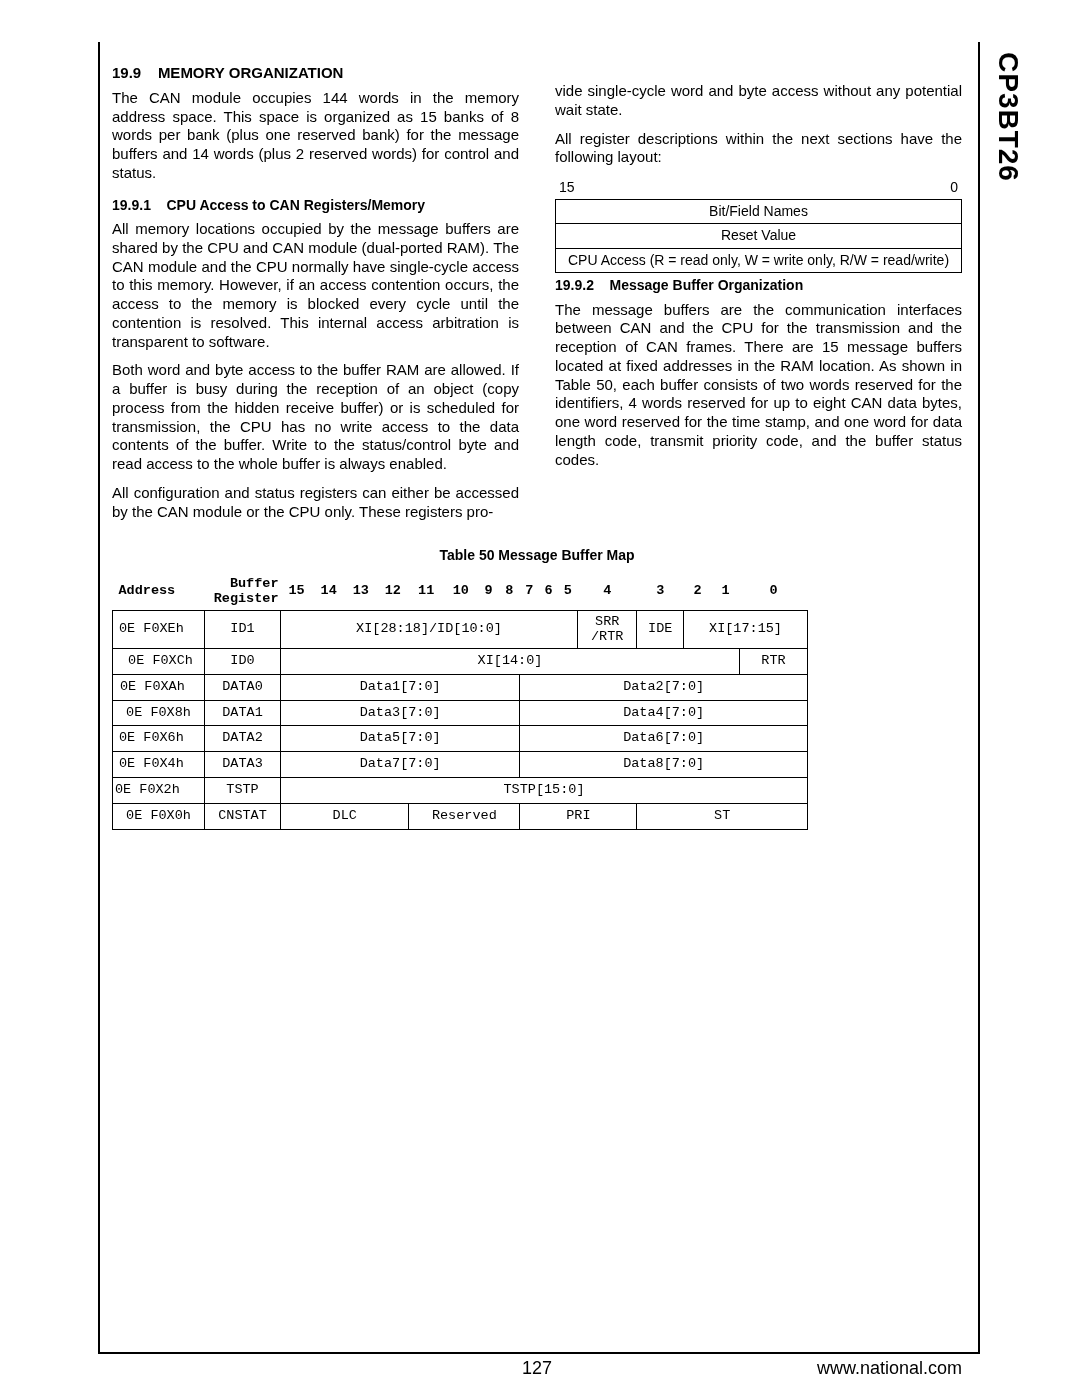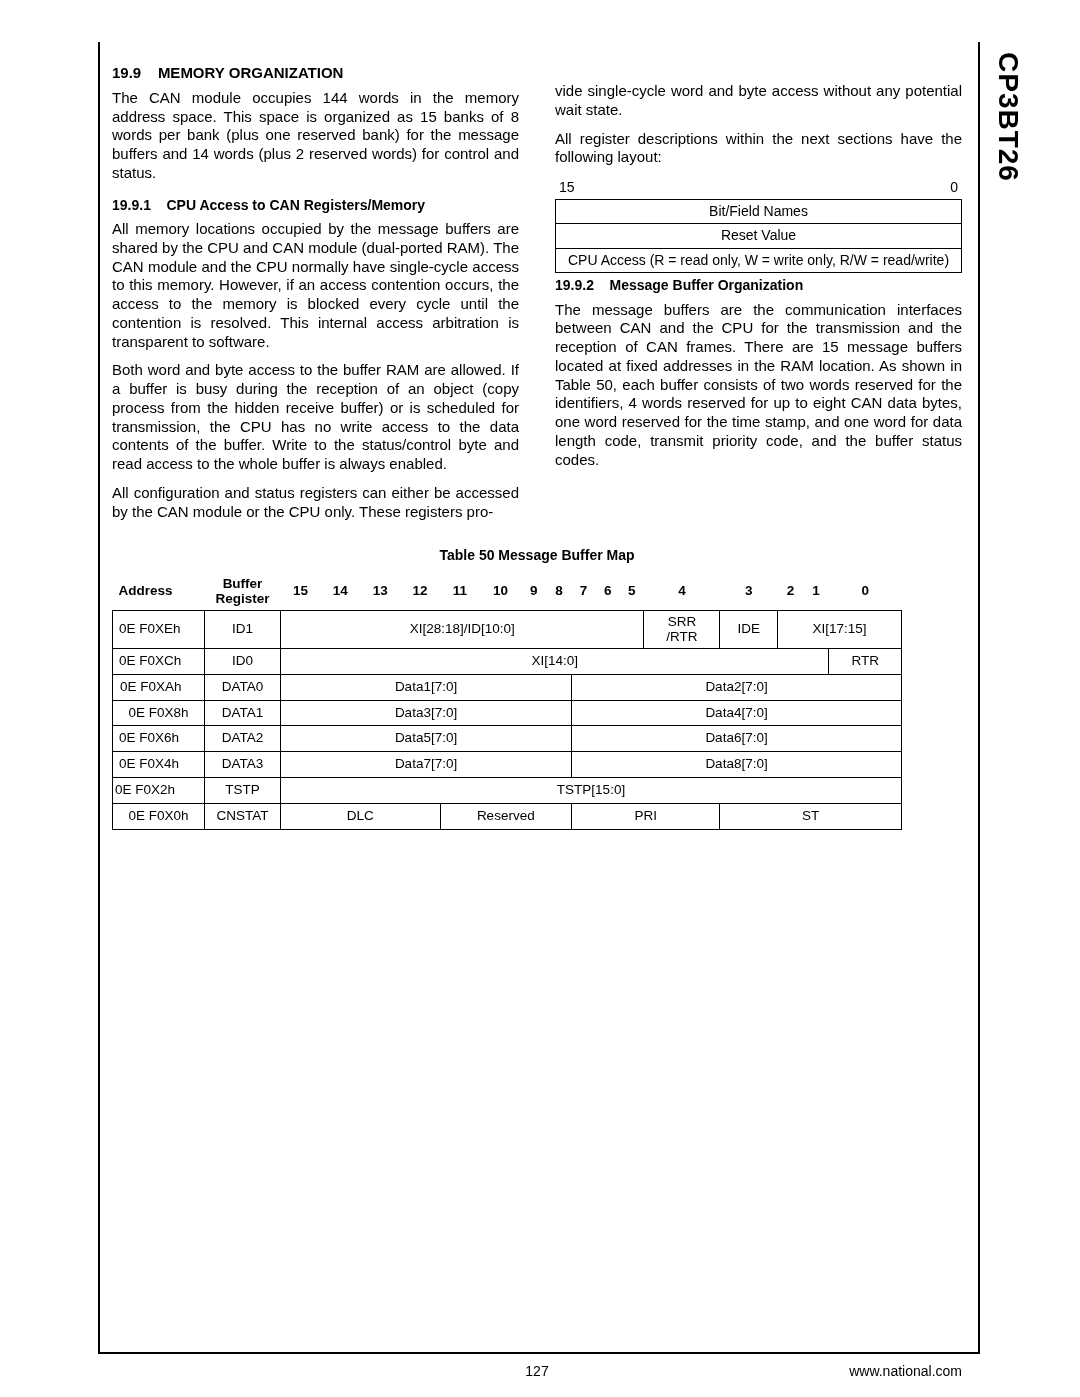--- a/index.html
+++ b/index.html
@@ -44,28 +44,28 @@
   .p{margin:6px 0 10px 0;text-align:justify;}
   .reg-layout{
     margin-top:12px;
     width:100%;
     font-size:14px;
   }
   .bit-ends{display:flex;justify-content:space-between;margin:0 4px 2px 4px;}
   .reg-table{border-collapse:collapse;width:100%;}
   .reg-table td{border:1px solid #000;text-align:center;padding:3px 4px;font-size:14px;}
   .tbl-caption{font-weight:bold;text-align:center;margin:26px 0 8px 0;font-size:14px;}
-  .buf-table{border-collapse:collapse;width:790px;font-size:13.5px;}
+  .buf-table{border-collapse:collapse;width:696px;font-size:13.5px;font-family:Liberation Mono, monospace;}
   .buf-table th,.buf-table td{border:1px solid #000;text-align:center;padding:4px 2px;}
   .buf-table thead th{font-weight:bold;border:none;}
   .buf-table thead th.wrap{line-height:1.1;}
   .footer{
     position:absolute;left:112px;bottom:18px;width:850px;
     display:flex;justify-content:space-between;
-    font-size:14px;
+    font-size:18px;
   }
   .footer .center{position:absolute;left:0;right:0;text-align:center;}
 </style>
 </head>
 <body>
 
 <div class="page">
   <div class="frame"></div>
   <div class="side-title">CP3BT26</div>
 
@@ -120,21 +120,21 @@
         <p class="p">The message buffers are the communication interfaces between CAN and the CPU for the transmission and the reception of CAN frames. There are 15 message buffers located at fixed addresses in the RAM location. As shown in Table 50, each buffer consists of two words reserved for the identifiers, 4 words reserved for up to eight CAN data bytes, one word reserved for the time stamp, and one word for data length code, transmit priority code, and the buffer status codes.</p>
       </div>
     </div>
 
     <div class="tbl-caption">Table 50    Message Buffer Map</div>
 
     <table class="buf-table">
       <thead>
         <tr>
           <th style="width:84px;text-align:left;padding-left:6px;">Address</th>
-          <th class="wrap" style="width:72px;">
+          <th class="wrap" style="width:72px;text-align:right;">
             <span>Buffer</span><br>
             <span>Register</span>
           </th>
           <th>15</th>
           <th>14</th>
           <th>13</th>
           <th>12</th>
           <th>11</th>
           <th>10</th>
           <th>9</th>
@@ -155,21 +155,21 @@
           <td>ID1</td>
           <td colspan="11">XI[28:18]/ID[10:0]</td>
           <td style="line-height:1.05;">
             <span>SRR</span><br>
             <span>/RTR</span>
           </td>
           <td>IDE</td>
           <td colspan="3">XI[17:15]</td>
         </tr>
         <tr>
-          <td style="text-align:left;padding-left:6px;">0E F0XCh</td>
+          <td style="text-align:center;padding-left:6px;">0E F0XCh</td>
           <td>ID0</td>
           <td colspan="15">XI[14:0]</td>
           <td>RTR</td>
         </tr>
         <tr>
           <td style="text-align:left;padding-left:7px;">0E F0XAh</td>
           <td>DATA0</td>
           <td colspan="8">Data1[7:0]</td>
           <td colspan="8">Data2[7:0]</td>
         </tr>

